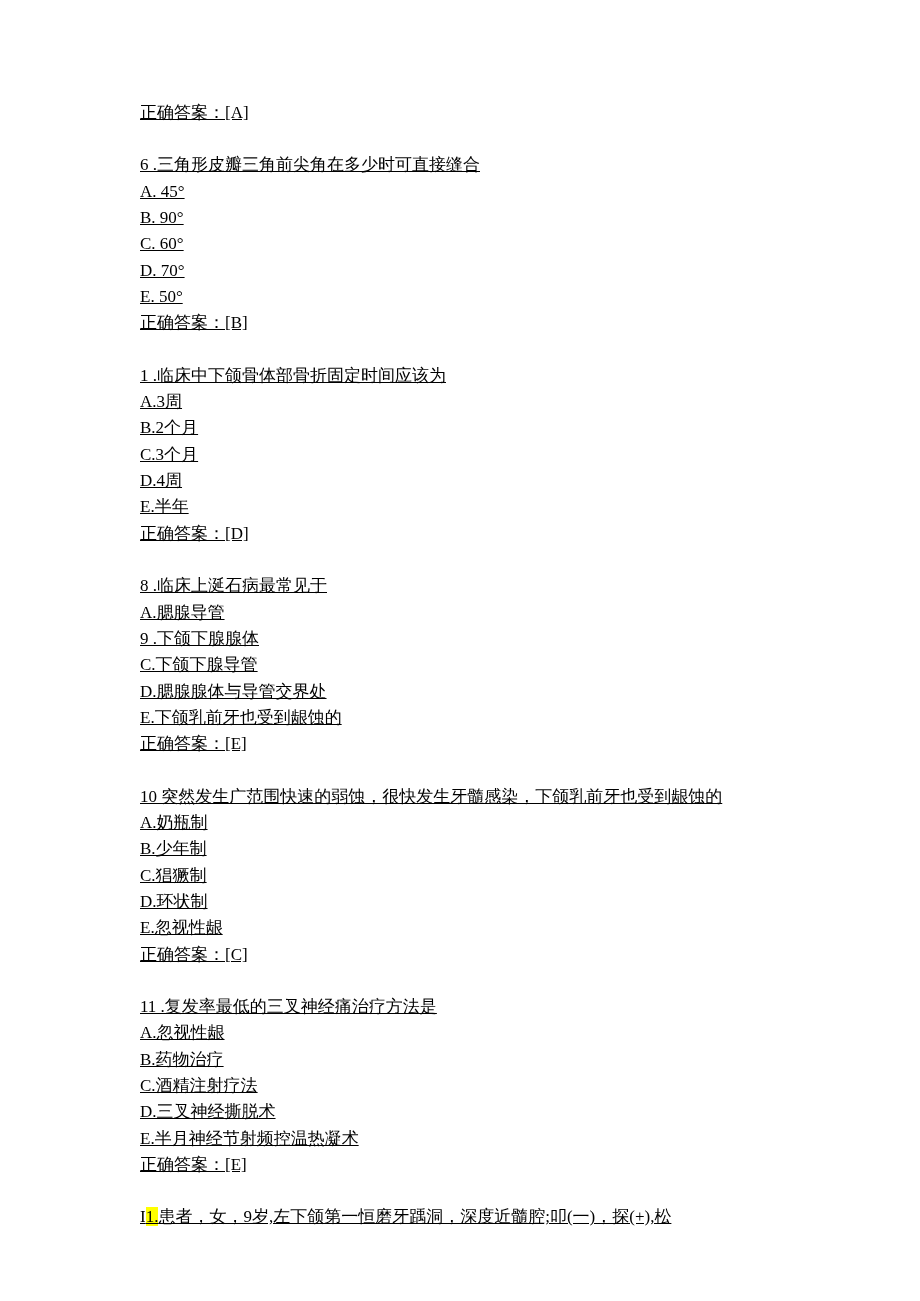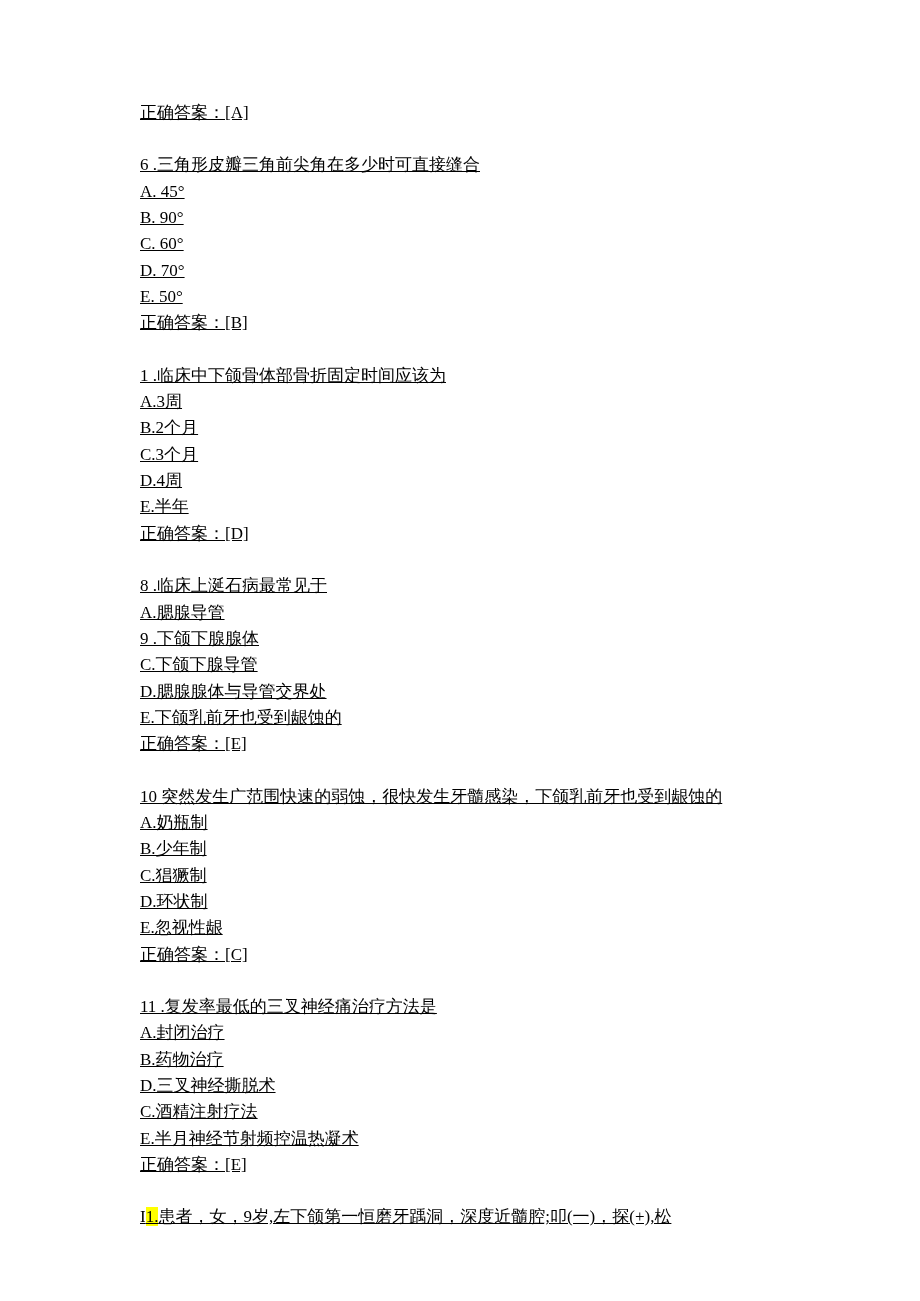--- a/index.html
+++ b/index.html
@@ -72,24 +72,24 @@
     <div class="line">A.奶瓶制</div>
     <div class="line">B.少年制</div>
     <div class="line">C.猖獗制</div>
     <div class="line">D.环状制</div>
     <div class="line">E.忽视性龈</div>
     <div class="line">正确答案：[C]</div>
   </div>
 
   <div class="block">
     <div class="line">11 .复发率最低的三叉神经痛治疗方法是</div>
-    <div class="line">A.封闭治疗</div>
+    <div class="line">A.忽视性龈</div>
     <div class="line">B.药物治疗</div>
+    <div class="line">C.酒精注射疗法</div>
     <div class="line">D.三叉神经撕脱术</div>
-    <div class="line">C.酒精注射疗法</div>
     <div class="line">E.半月神经节射频控温热凝术</div>
     <div class="line">正确答案：[E]</div>
   </div>
 
   <div class="block">
     <div class="line"><span>I</span><span class="hl">1.</span><span>患者，女，9岁,左下颌第一恒磨牙踽洞，深度近髓腔;叩(一)，探(+),松</span></div>
   </div>
 
 </div>
 

